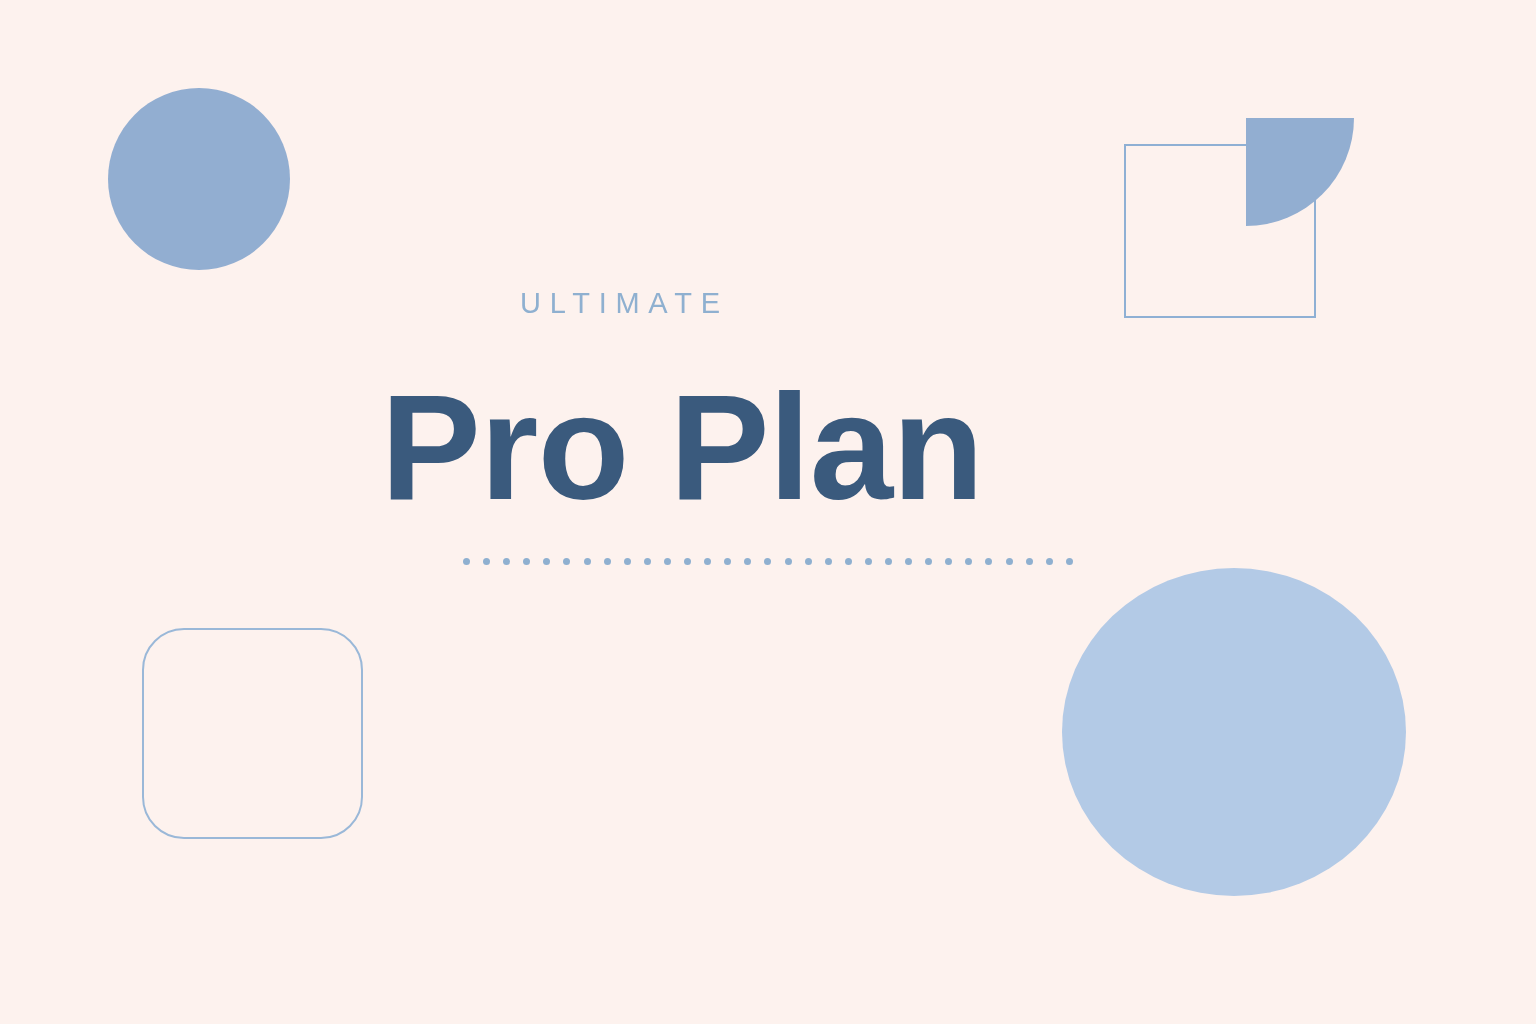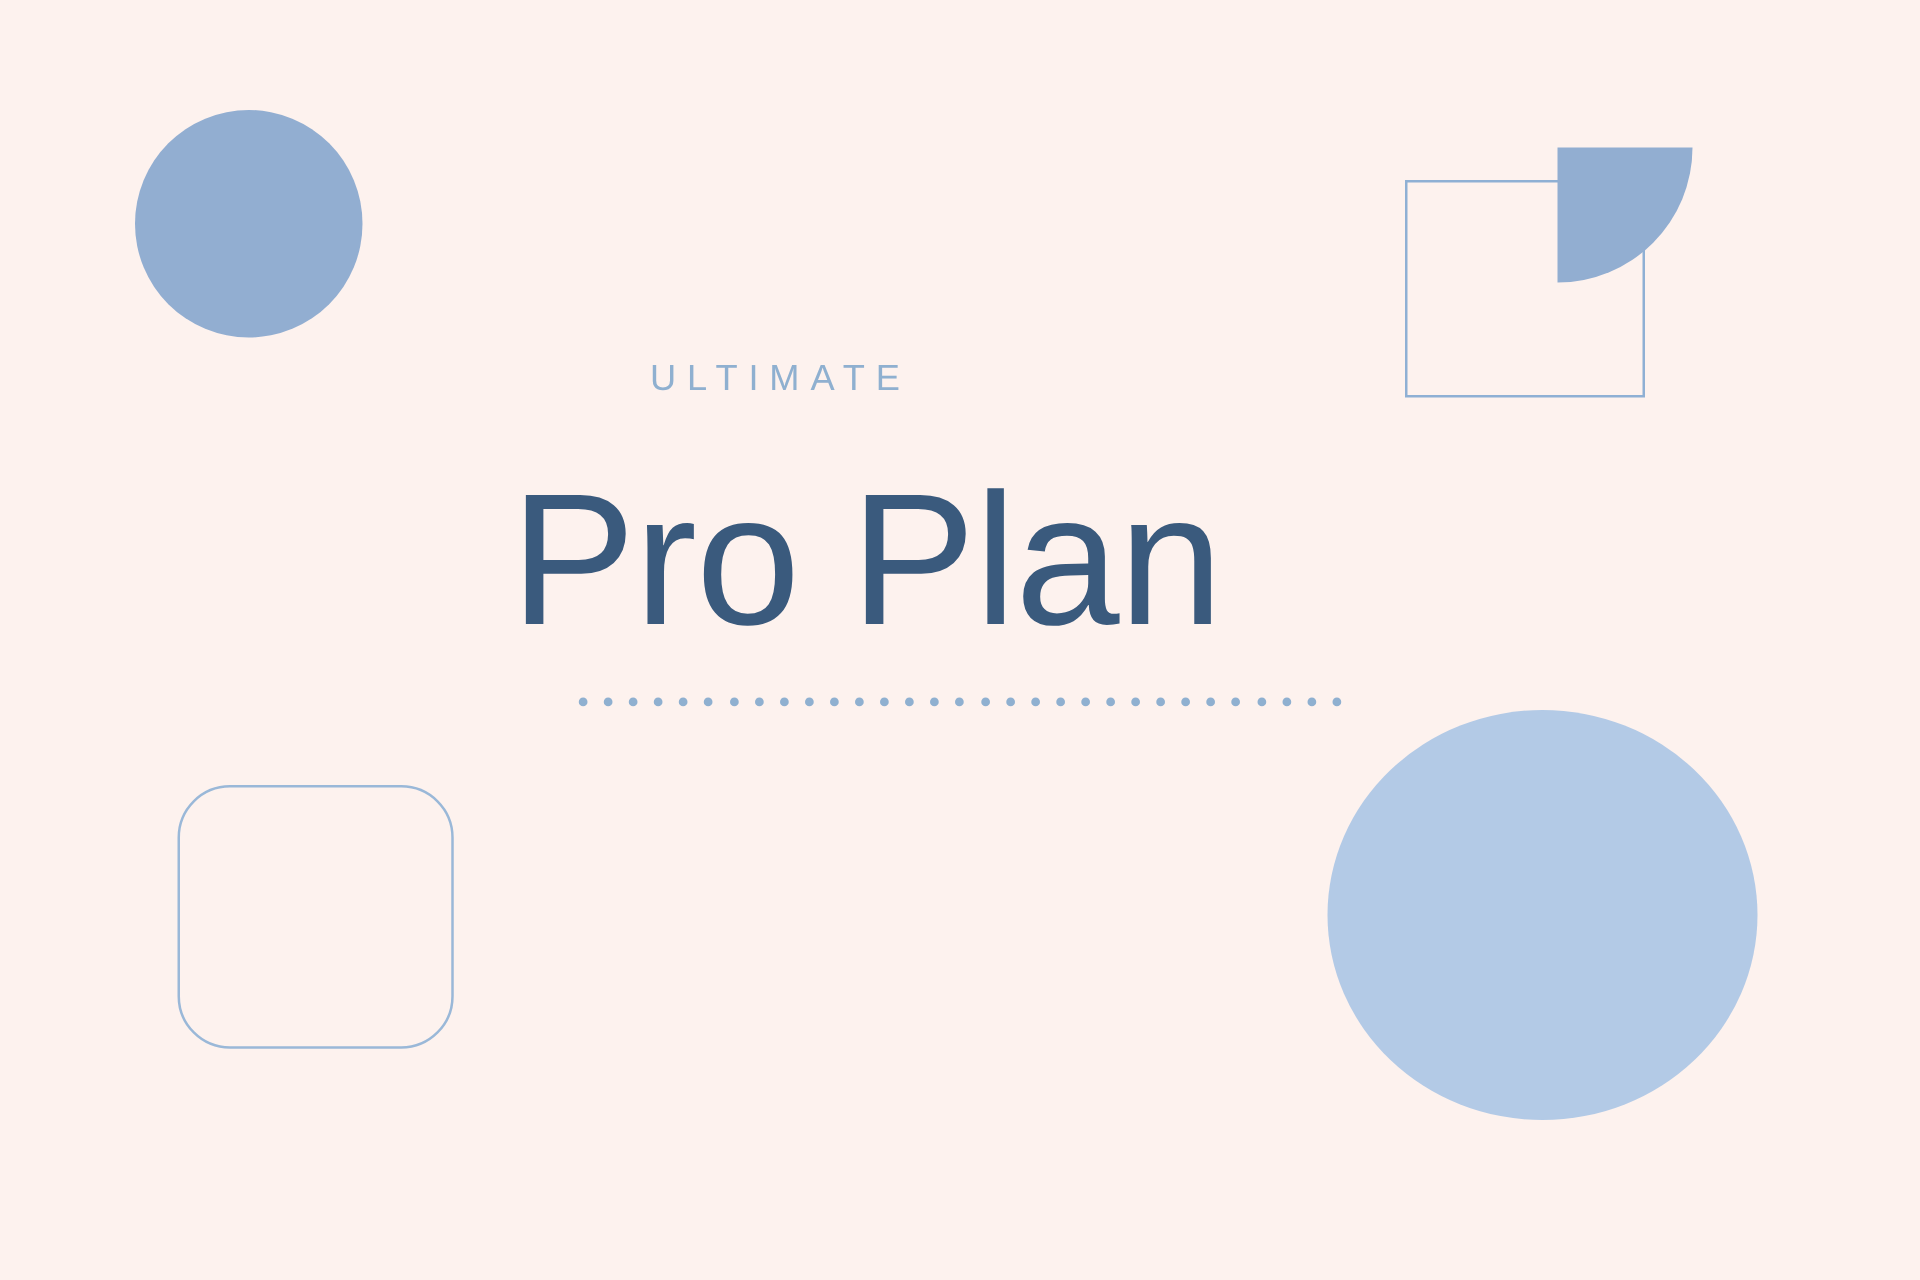--- a/index.html
+++ b/index.html
@@ -95,25 +95,25 @@
     font-size: 29px;
     font-weight: 400;
     letter-spacing: 0.30em;
     text-indent: 0.30em;
     color: #8fb0d0;
     line-height: 1;
   }
 
   #title {
     position: absolute;
-    left: 11px;
+    left: 0;
     top: 372px;
     width: 1364px;
     font-size: 150px;
-    font-weight: 400;
+    font-weight: 700;
     letter-spacing: -0.005em;
     color: #3a5a7d;
     line-height: 1;
     white-space: nowrap;
   }
 
   
 
   #divider {
     position: absolute;

